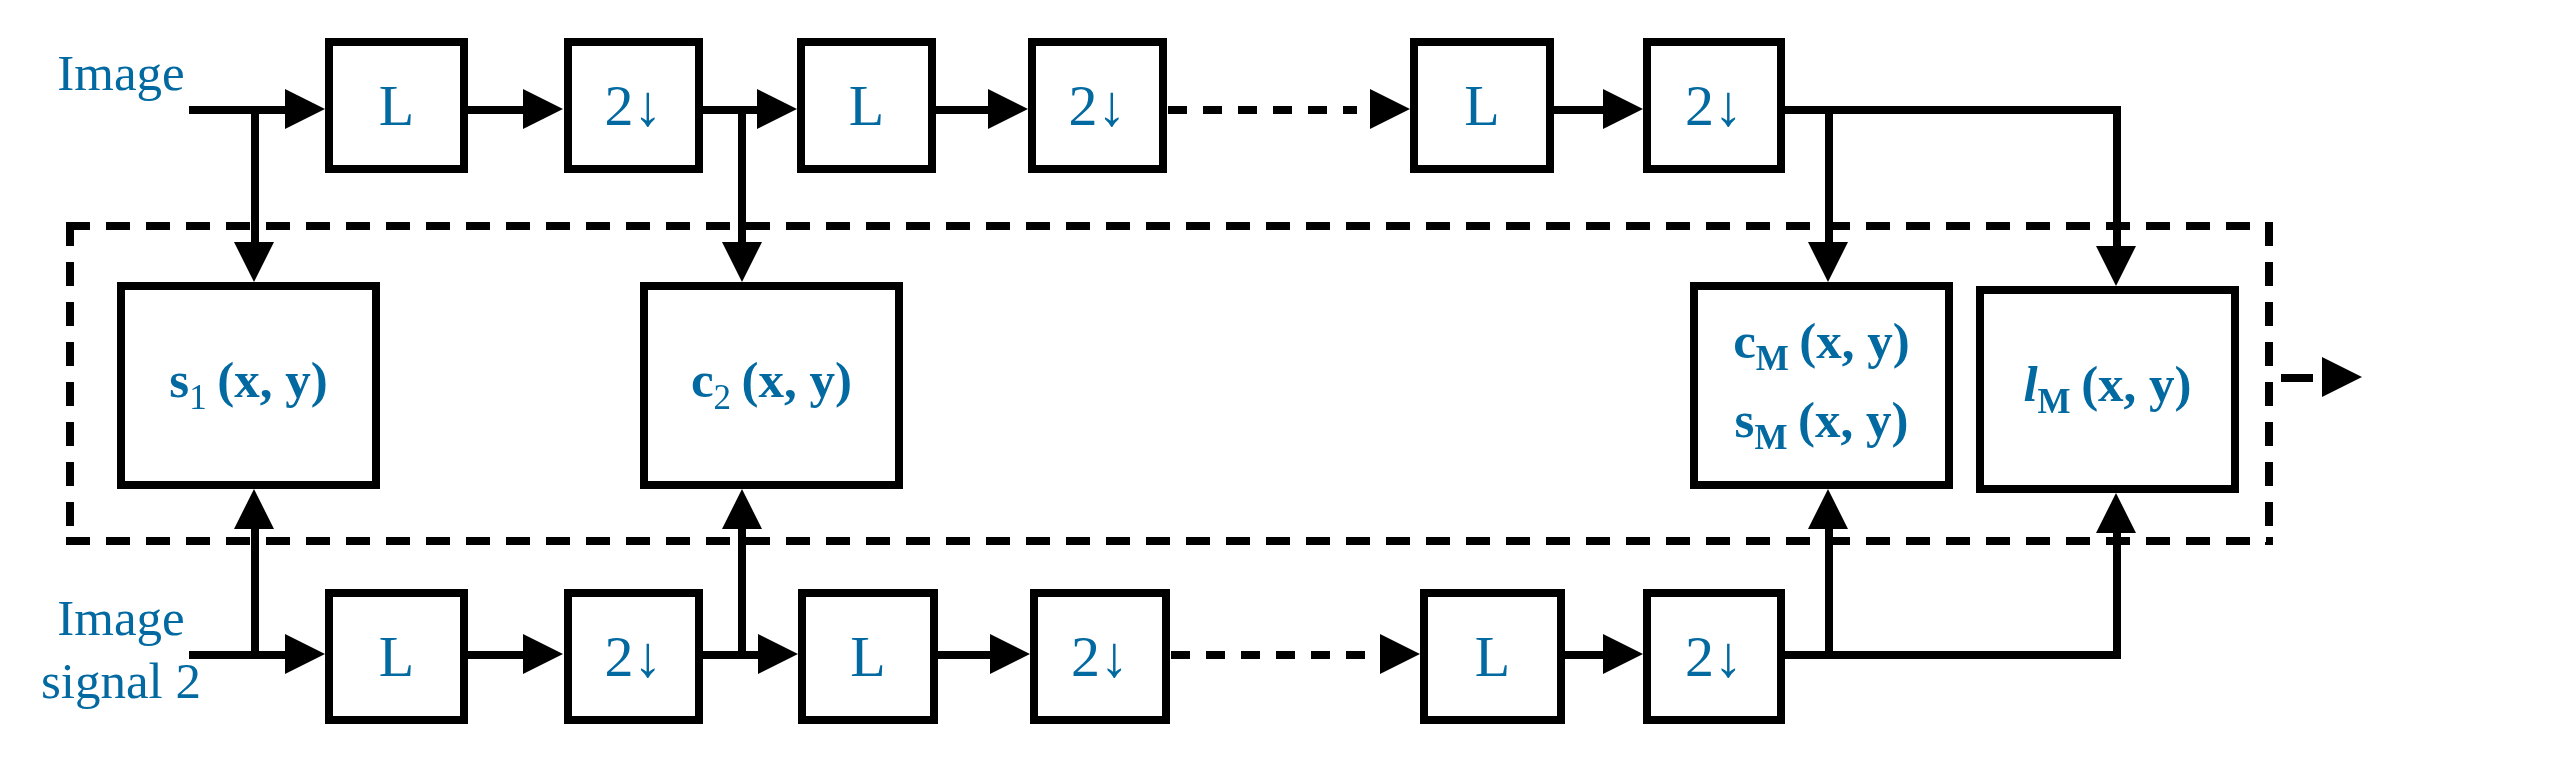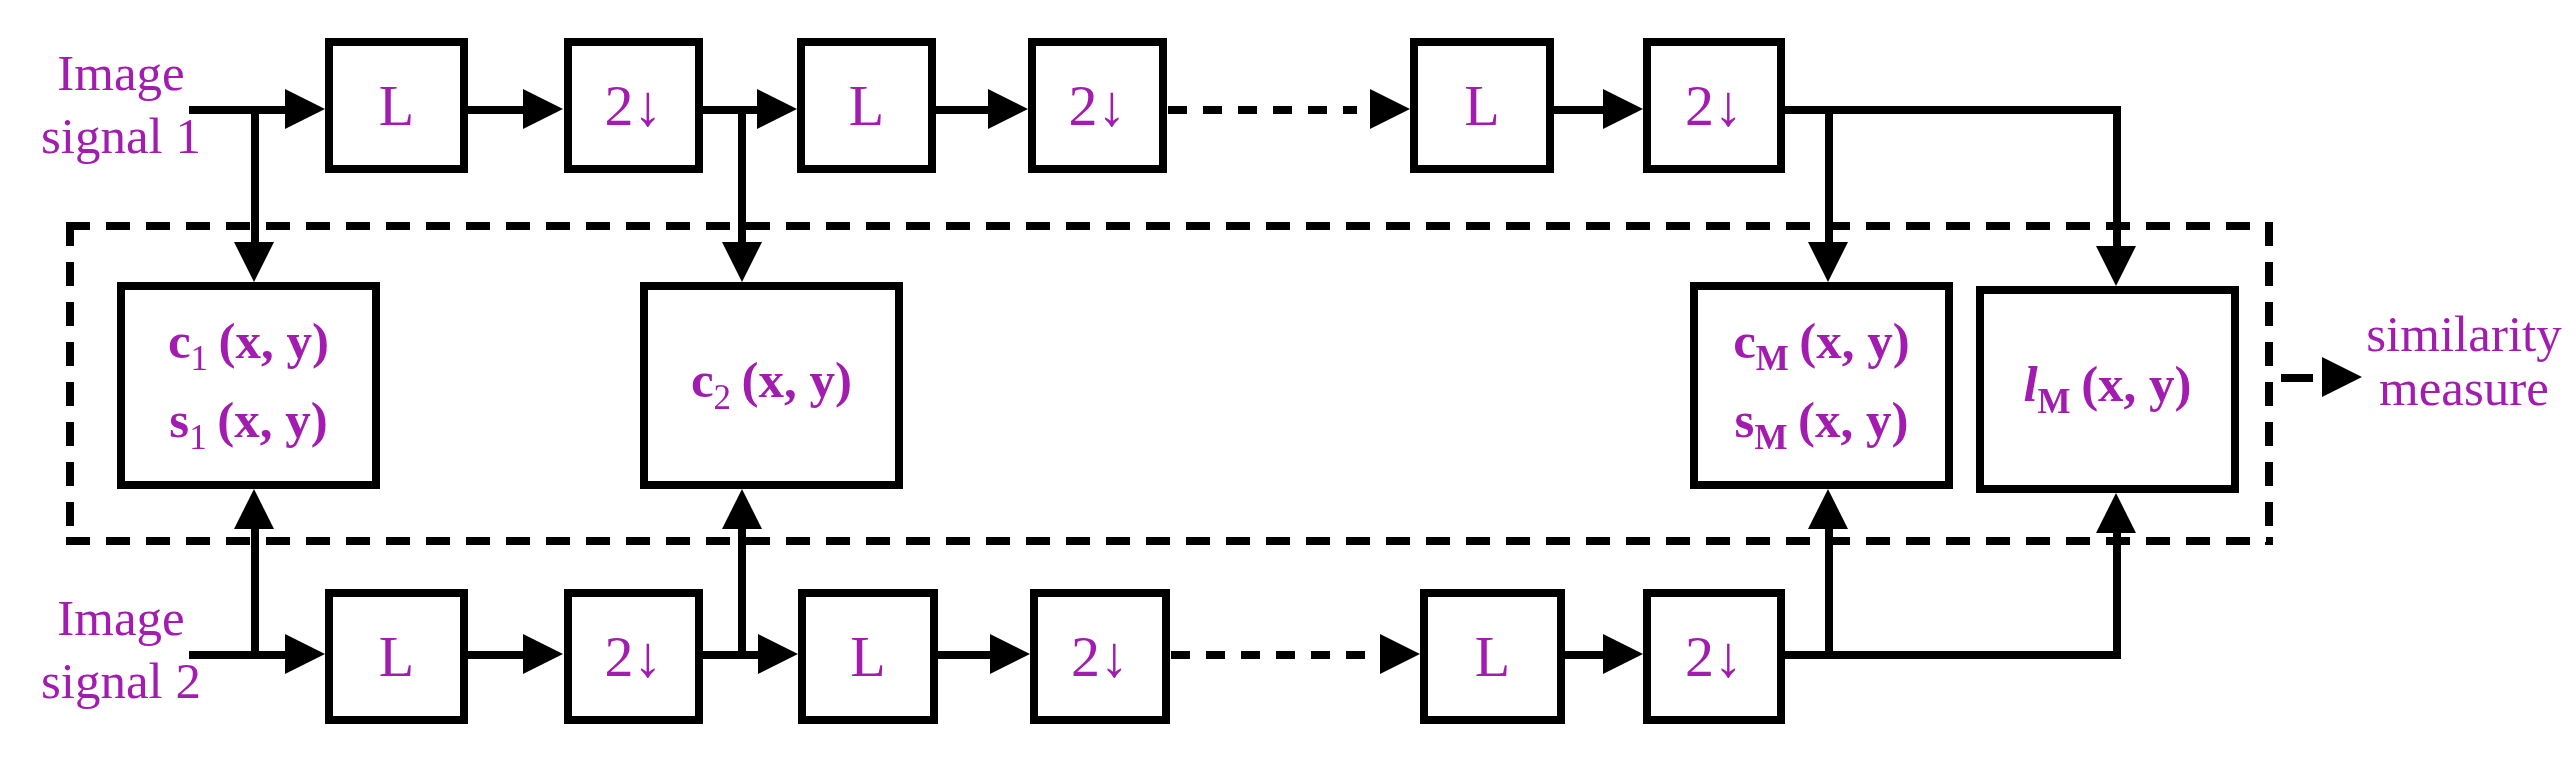--- a/index.html
+++ b/index.html
@@ -1,17 +1,17 @@
 <!DOCTYPE html>
 <html style="font-size:14px"><head>
 <meta charset="utf-8">
 <style>
   html,body{margin:0;padding:0;background:#ffffff;}
   .canvas{position:relative;width:2576px;height:759px;background:#ffffff;
-          font-family:"Liberation Serif",serif;color:#a21caf;overflow:hidden;}
+          font-family:"Liberation Serif",serif;color:#0369a1;overflow:hidden;}
 
   
   .box{position:absolute;border:8px solid #000;background:#fff;box-sizing:border-box;
        display:flex;align-items:center;justify-content:center;}
   .blabel{font-size:58px;line-height:1;}
   .fcol{flex-direction:column;justify-content:space-evenly;padding:7px 0;}
   .frow{font-size:51px;font-weight:bold;white-space:nowrap;line-height:1;}
   .fsub{font-size:35px;font-weight:normal;vertical-align:-12.3px;}
   .fsubM{font-size:35px;font-weight:bold;vertical-align:-12.3px;}
   .fargs{margin-left:10.5px;}
@@ -37,21 +37,20 @@
   .tlabel{position:absolute;font-size:51px;line-height:63px;text-align:center;white-space:nowrap;}
   .olabel{position:absolute;font-size:51px;line-height:54px;text-align:center;white-space:nowrap;}
 </style>
 </head>
 <body>
 
 <div class="canvas">
 
   <div class="tlabel" style="left:31px;top:42px;width:180px;">
     <div>Image</div>
-    <div>signal 1</div>
   </div>
   <div class="tlabel" style="left:31px;top:587px;width:180px;">
     <div>Image</div>
     <div>signal 2</div>
   </div>
 
   <div class="dbh" style="left:66px;top:222px;width:2207px;"></div>
   <div class="dbh" style="left:66px;top:537px;width:2207px;"></div>
   <div class="dbv" style="left:66px;top:222px;height:323px;"></div>
   <div class="dbv" style="left:2265px;top:222px;height:323px;"></div>
@@ -92,40 +91,35 @@
     <span class="blabel">2↓</span>
     </div>
   <div class="box" style="left:1410px;top:38px;width:144px;height:135px;">
     <span class="blabel">L</span>
     </div>
   <div class="box" style="left:1643px;top:38px;width:142px;height:135px;">
     <span class="blabel">2↓</span>
     </div>
 
   <div class="box fcol" style="left:117px;top:282px;width:263px;height:207px;">
-    <div class="frow"><span>c</span><span class="fsub">1</span><span class="fargs">(x, y)</span></div>
     <div class="frow"><span>s</span><span class="fsub">1</span><span class="fargs">(x, y)</span></div>
   </div>
   <div class="box fcol" style="left:640px;top:282px;width:263px;height:207px;">
     <div class="frow"><span>c</span><span class="fsub">2</span><span class="fargs">(x, y)</span></div>
   </div>
   <div class="box fcol" style="left:1690px;top:282px;width:263px;height:207px;">
     <div class="frow"><span>c</span><span class="fsubM">M</span><span class="fargs">(x, y)</span></div>
     <div class="frow"><span>s</span><span class="fsubM">M</span><span class="fargs">(x, y)</span></div>
   </div>
   <div class="box" style="left:1976px;top:286px;width:263px;height:207px;">
     <div class="frow"><span class="fitalic">l</span><span class="fsubM">M</span><span class="fargs">(x, y)</span></div>
   </div>
 
   <div class="hl" style="left:2281px;top:374px;width:32px;"></div>
   <div class="ar" style="left:2322px;top:357px;"></div>
-  <div class="olabel" style="left:2357px;top:307px;width:214px;">
-    <div>similarity</div>
-    <div>measure</div>
-  </div>
 
   <div class="hl" style="left:189px;top:651px;width:98px;"></div>
   <div class="ar" style="left:285px;top:634px;"></div>
   <div class="hl" style="left:468px;top:651px;width:56px;"></div>
   <div class="ar" style="left:523px;top:634px;"></div>
   <div class="hl" style="left:703px;top:651px;width:55px;"></div>
   <div class="ar" style="left:758px;top:634px;"></div>
   <div class="hl" style="left:938px;top:651px;width:53px;"></div>
   <div class="ar" style="left:990px;top:634px;"></div>
   <div class="dh" style="left:1171px;top:651px;width:197px;"></div>

